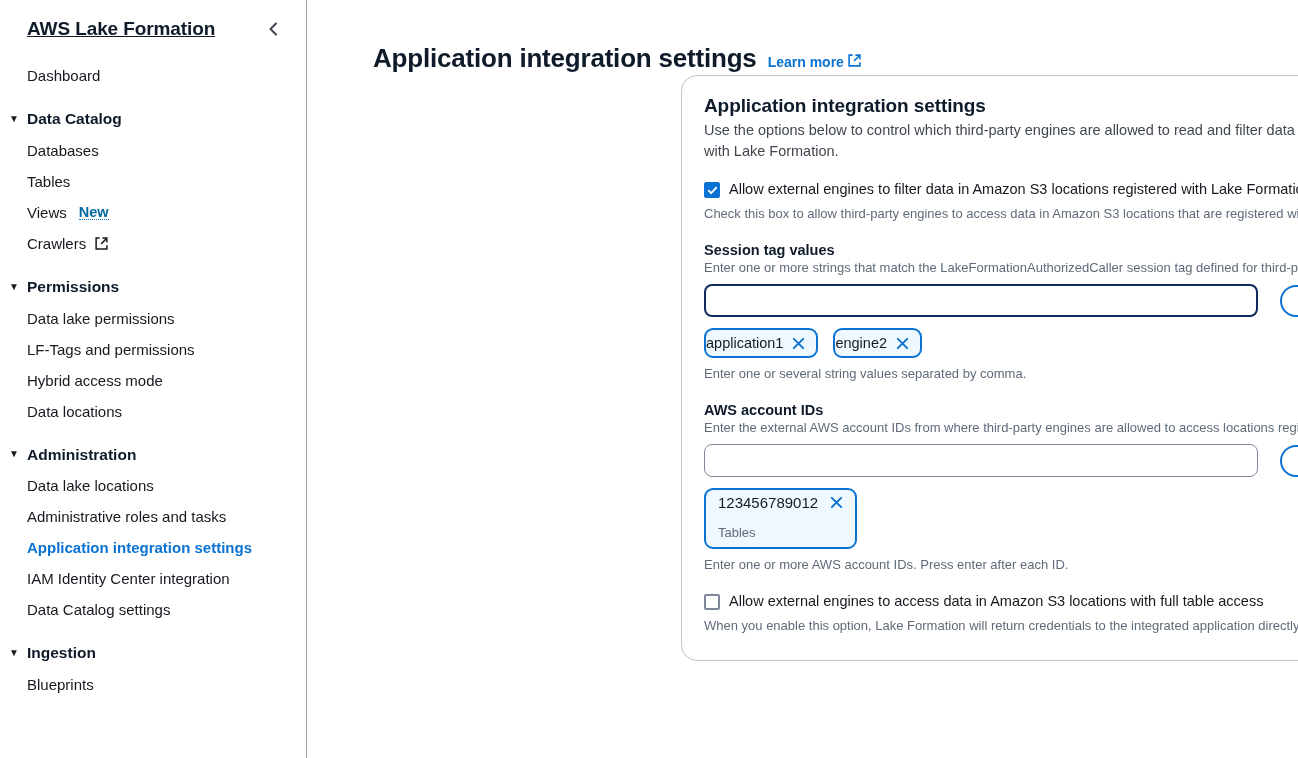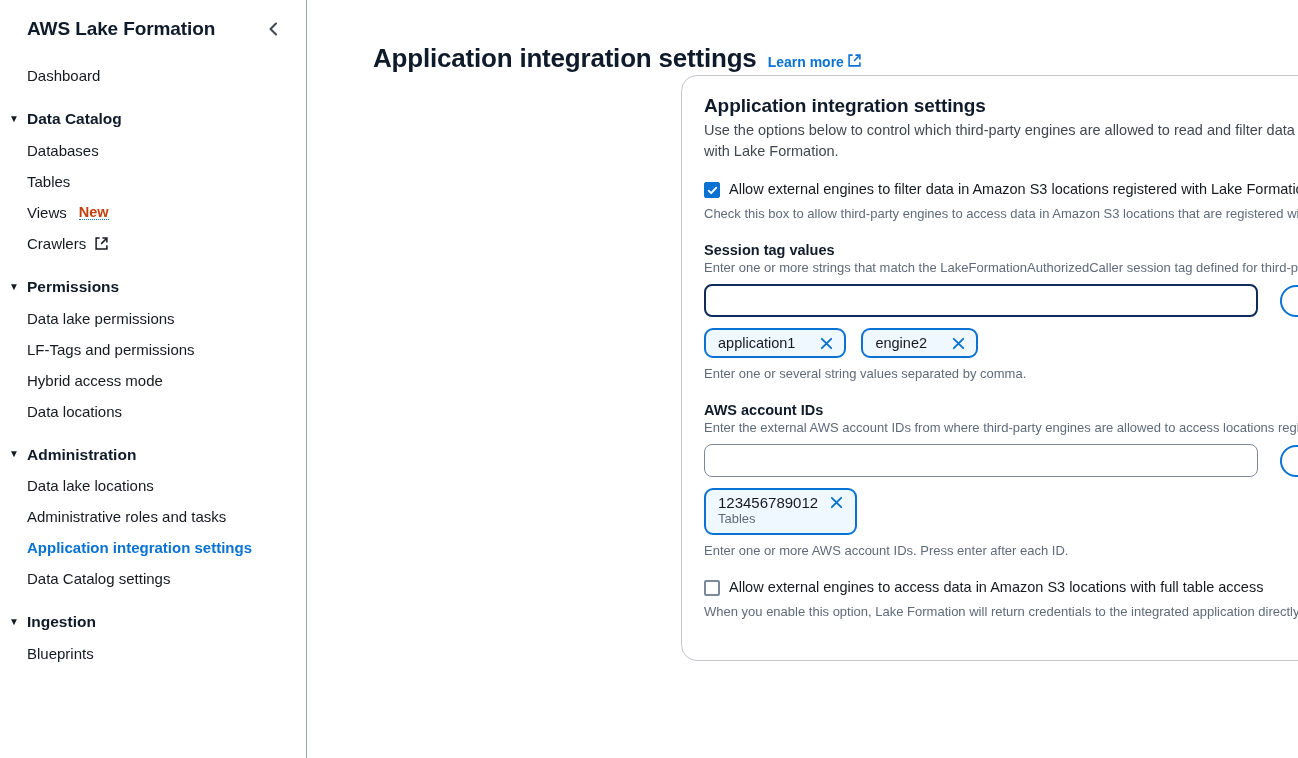--- a/index.html
+++ b/index.html
@@ -22,20 +22,21 @@
     border-right: 1px solid #9ba2ab;
     padding-top: 10px;
     position: relative;
   }
   .sb-header {
     display: flex;
     align-items: center;
     justify-content: space-between;
     padding: 2px 20px 0 27px;
     height: 36px;
+    text-decoration: underline;
   }
   .sb-title {
     font-size: 19px;
     font-weight: bold;
     color: #0f1b2a;
     letter-spacing: -0.1px;
     white-space: nowrap;
   }
   .collapse-btn {
     width: 26px; height: 26px;
@@ -71,21 +72,21 @@
     left: 9px;
   }
   .sb-item.section { position: relative; }
   .caret {
     font-size: 10px;
     color: #16191f;
     line-height: 1;
   }
   .sb-item.active { color: #0972d3; font-weight: bold; }
   .new-badge {
-    color: #c2410c;
+    color: #0369a1;
     font-weight: bold;
     font-size: 14.5px;
     border-bottom: 1px dotted #0972d3;
     margin-left: 6px;
     cursor: pointer;
   }
   .ext-icon { display: inline-flex; align-items: center; margin-left: 3px; }
 
   
   .main {
@@ -218,33 +219,33 @@
     font-size: 14px;
     font-weight: bold;
     cursor: pointer;
     font-family: "Liberation Sans", sans-serif;
   }
 
   .tokens { display: flex; gap: 15px; margin-top: 11px; align-items: flex-start; }
   .token {
     display: inline-flex;
     align-items: center;
-    gap: 24px;
+    gap: 8px;
     border: 2px solid #0972d3;
     background: #f0f8ff;
     border-radius: 9px;
-    padding: 4px 10px 4px 12px;
+    padding: 4px 10px 4px 0;
     height: 30px;
   }
   .token-text { font-size: 14.5px; color: #16191f; line-height: 1; }
   .token.tall {
     height: auto;
     flex-direction: column;
     align-items: flex-start;
-    gap: 1px;
+    gap: 15px;
     padding: 5px 11px 6px 12px;
   }
   .token.tall .token-top {
     display: flex; align-items: center; gap: 11px;
   }
   .token.tall .token-top .token-text { font-size: 15px; }
   .token-sub { font-size: 13px; color: #5f6b7a; line-height: 16px; }
   .x-icon { cursor: pointer; display: inline-flex; }
 
   .footer {
@@ -326,20 +327,23 @@
         <span>Administration</span>
       </div>
       <div class="sb-item">
         <span>Data lake locations</span>
       </div>
       <div class="sb-item">
         <span>Administrative roles and tasks</span>
       </div>
       <div class="sb-item active">
         <span>Application integration settings</span>
+      </div>
+      <div class="sb-item">
+        <span>IAM Identity Center integration</span>
       </div>
       <div class="sb-item">
         <span>Data Catalog settings</span>
       </div>
 
       <div class="sb-item section">
         <span class="caret">▼</span>
         <span>Ingestion</span>
       </div>
       <div class="sb-item">

